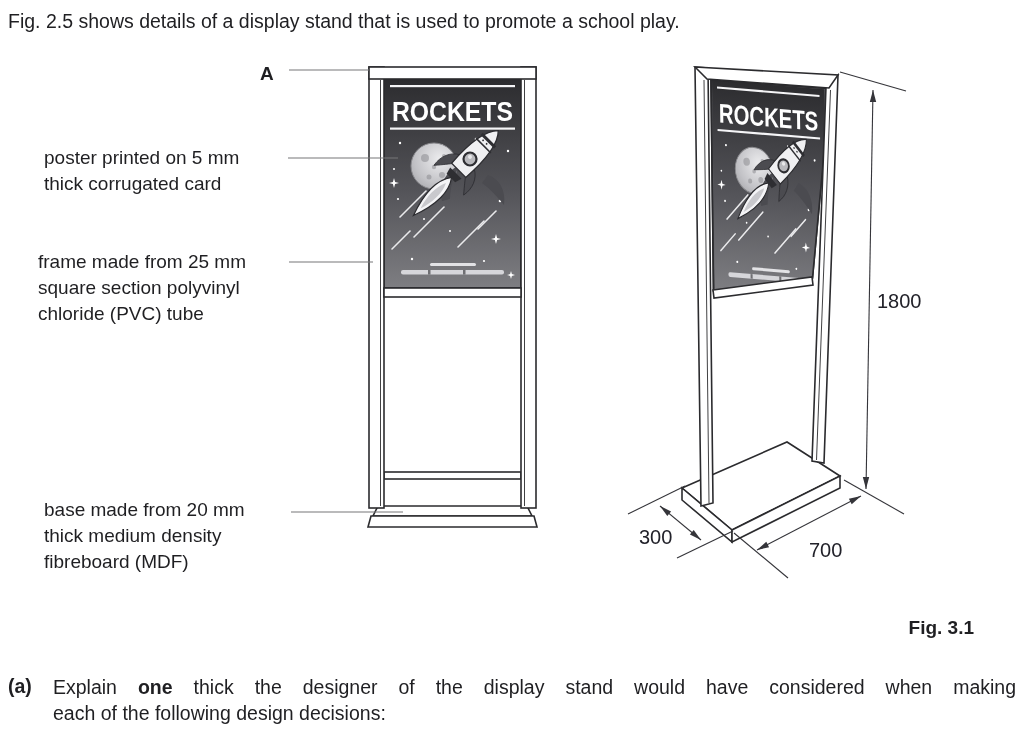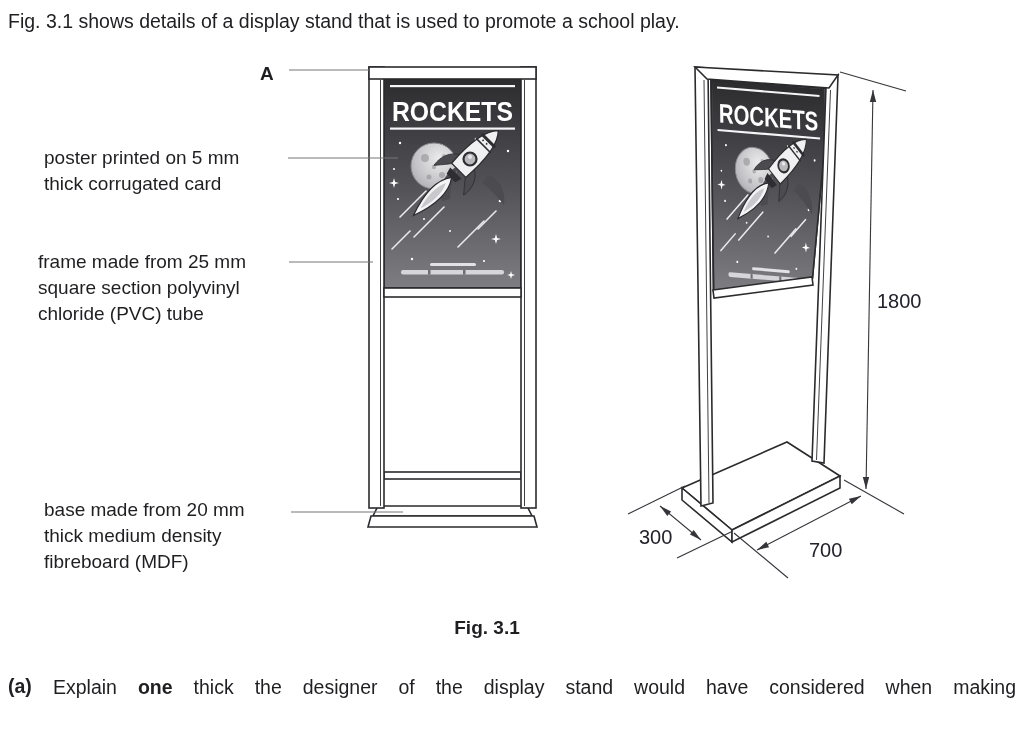--- a/index.html
+++ b/index.html
@@ -1,38 +1,38 @@
 <!DOCTYPE html>
 <html><head>
 <meta charset="utf-8">
 <style>
   html,body{margin:0;padding:0;background:#ffffff;}
   .canvas{
     position:relative;width:1024px;height:734px;background:#ffffff;
     font-family:"Liberation Sans",sans-serif;color:#1f1f22;overflow:hidden;
   }
   .intro{position:absolute;left:8px;top:9px;font-size:19.5px;line-height:24px;}
-  .fig-caption{position:absolute;left:0;top:617px;width:974px;text-align:center;
+  .fig-caption{position:absolute;left:0;top:617px;width:974px;text-align:right;
     font-size:19px;font-weight:bold;}
   .q-label{position:absolute;left:8px;top:675px;font-size:19.5px;font-weight:bold;}
   .q-line1{position:absolute;left:53px;top:675px;width:963px;font-size:19.5px;
     line-height:24px;text-align:justify;text-align-last:justify;}
   .q-line2{position:absolute;left:53px;top:701px;font-size:19.5px;line-height:24px;}
   svg text{font-family:"Liberation Sans",sans-serif;}
   .callout{font-size:19px;fill:#1f1f22;}
   .dim{font-size:20px;fill:#22222a;}
   .ptitle{font-size:27px;font-weight:bold;fill:#ffffff;paint-order:stroke;
     stroke:#3a3a3e;stroke-width:0.7px;}
 </style>
 </head>
 <body>
 
 <div class="canvas">
 
-  <div class="intro">Fig. 3.1 shows details of a display stand that is used to promote a school play.</div>
+  <div class="intro">Fig. 2.5 shows details of a display stand that is used to promote a school play.</div>
 
   <svg width="1024" height="565" viewBox="0 40 1024 565" style="position:absolute;left:0;top:40px;">
     <defs>
       <linearGradient id="pg" x1="0" y1="0" x2="0" y2="1">
         <stop offset="0" stop-color="#2c2c2f"></stop>
         <stop offset="0.55" stop-color="#55555a"></stop>
         <stop offset="1" stop-color="#7e7e82"></stop>
       </linearGradient>
       <radialGradient id="mg" cx="0.62" cy="0.35" r="0.9">
         <stop offset="0" stop-color="#ececee"></stop>
@@ -191,14 +191,15 @@
     </g>
     <text class="dim" x="877" y="308">1800</text>
     <text class="dim" x="639" y="544">300</text>
     <text class="dim" x="809" y="557">700</text>
   </svg>
 
   <div class="fig-caption">Fig. 3.1</div>
 
   <div class="q-label">(a)</div>
   <div class="q-line1"><span>Explain</span> <b>one</b> <span>thick the designer of the display stand would have considered when making</span></div>
+  <div class="q-line2">each of the following design decisions:</div>
 
 </div>
 
 </body></html>

